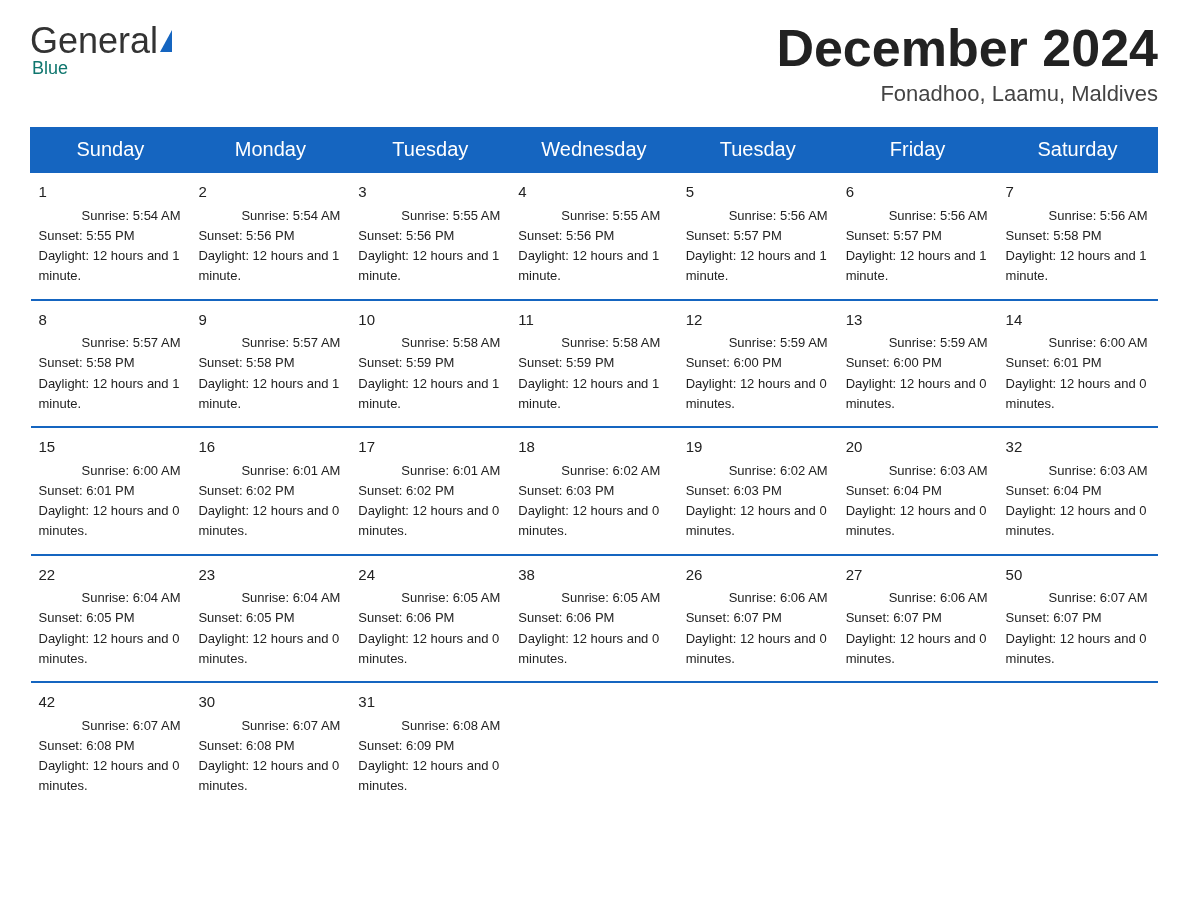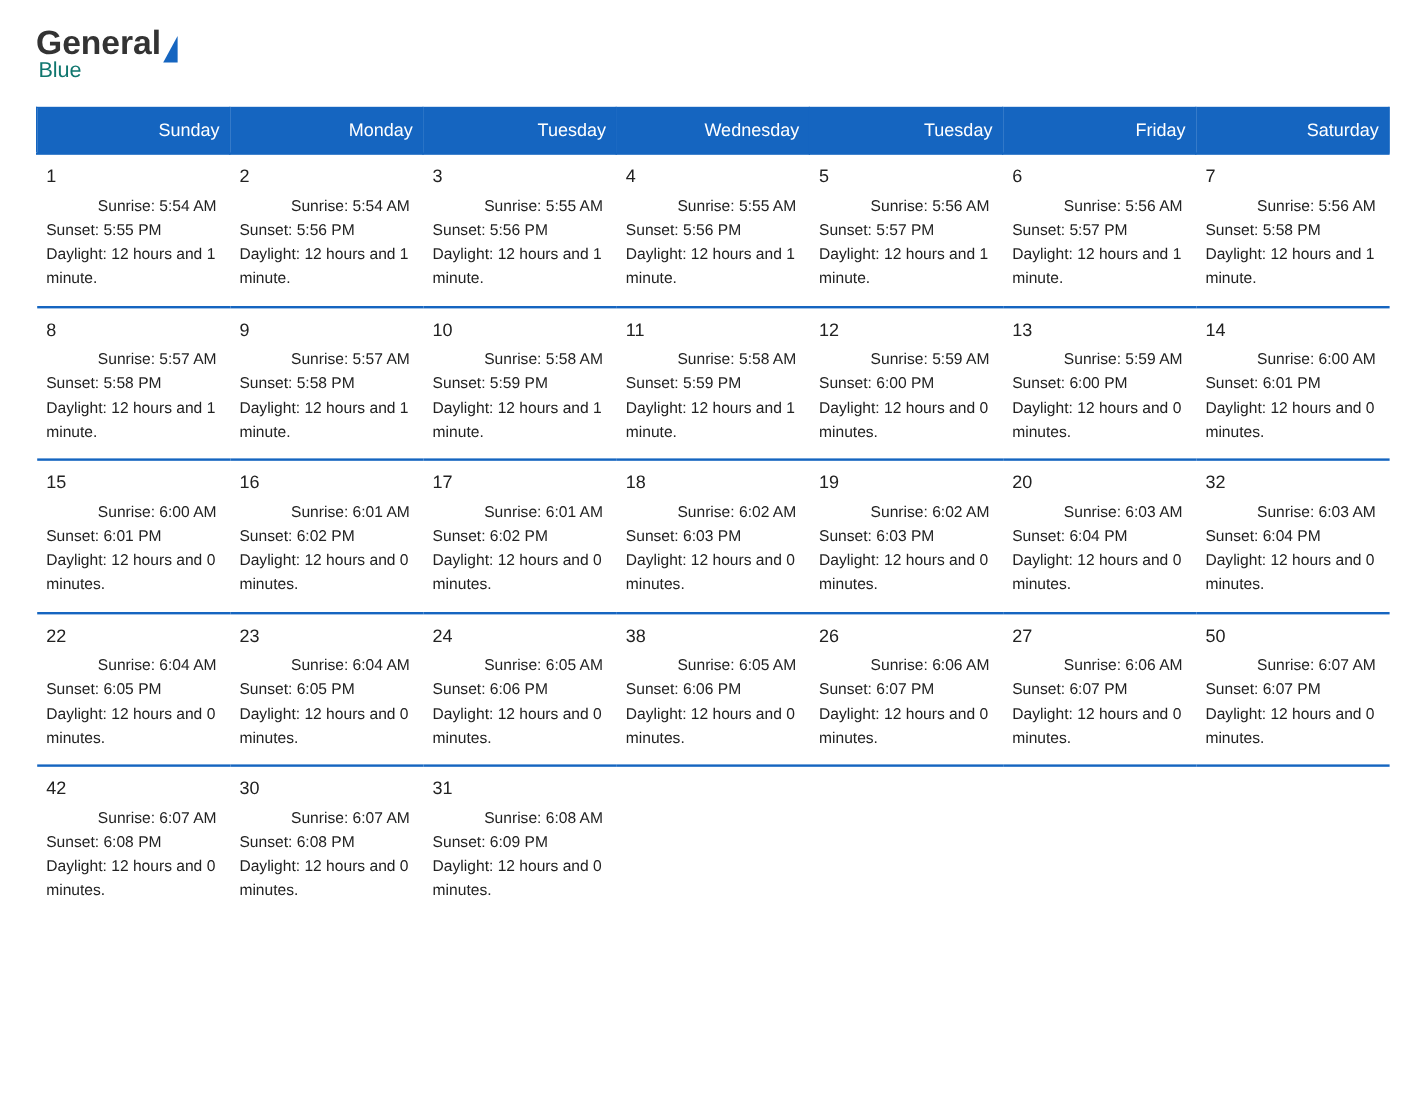--- a/index.html
+++ b/index.html
@@ -16,23 +16,23 @@
       align-items: flex-start;
       margin-bottom: 20px;
     }
     .logo {
       display: flex;
       flex-direction: column;
       align-items: flex-start;
     }
     .logo-text {
       display: flex;
-      align-items: flex-end;
-      font-size: 28px;
-      font-weight: bold;
+      align-items: center;
+      font-size: 36px;
+      font-weight: normal;
       color: #333;
     }
     .logo-general { color: #333; }
     .logo-triangle {
       width: 0;
       height: 0;
       border-left: 12px solid transparent;
       border-right: 0px solid transparent;
       border-bottom: 22px solid #1565C0;
       margin-left: 2px;
@@ -63,22 +63,22 @@
     }
     table {
       width: 100%;
       border-collapse: collapse;
       font-size: 13.5px;
     }
     thead tr th {
       background-color: #1565C0;
       color: #fff;
       padding: 10px 8px;
-      text-align: right;
-      font-size: 15px;
+      text-align: center;
+      font-size: 20px;
       font-weight: normal;
       border: 1px solid #1565C0;
     }
     tbody tr {
       border-top: 2px solid #1565C0;
     }
     tbody tr td {
       padding: 8px 8px 12px 8px;
       vertical-align: top;
       border: none;
@@ -109,20 +109,22 @@
 
 <div class="header-area">
   <div class="logo">
     <div class="logo-text">
       <span class="logo-general">General</span>
         <span class="logo-triangle"></span>
     </div>
     <div class="logo-subtitle">Blue</div>
   </div>
   <div class="title-area">
+    <div class="page-title">December 2024</div>
+    <div class="page-subtitle">Fonadhoo, Laamu, Maldives</div>
   </div>
 </div>
 
 <table>
   <thead>
     <tr>
     <th>Sunday</th>
         <th>Monday</th>
         <th>Tuesday</th>
         <th>Wednesday</th>

